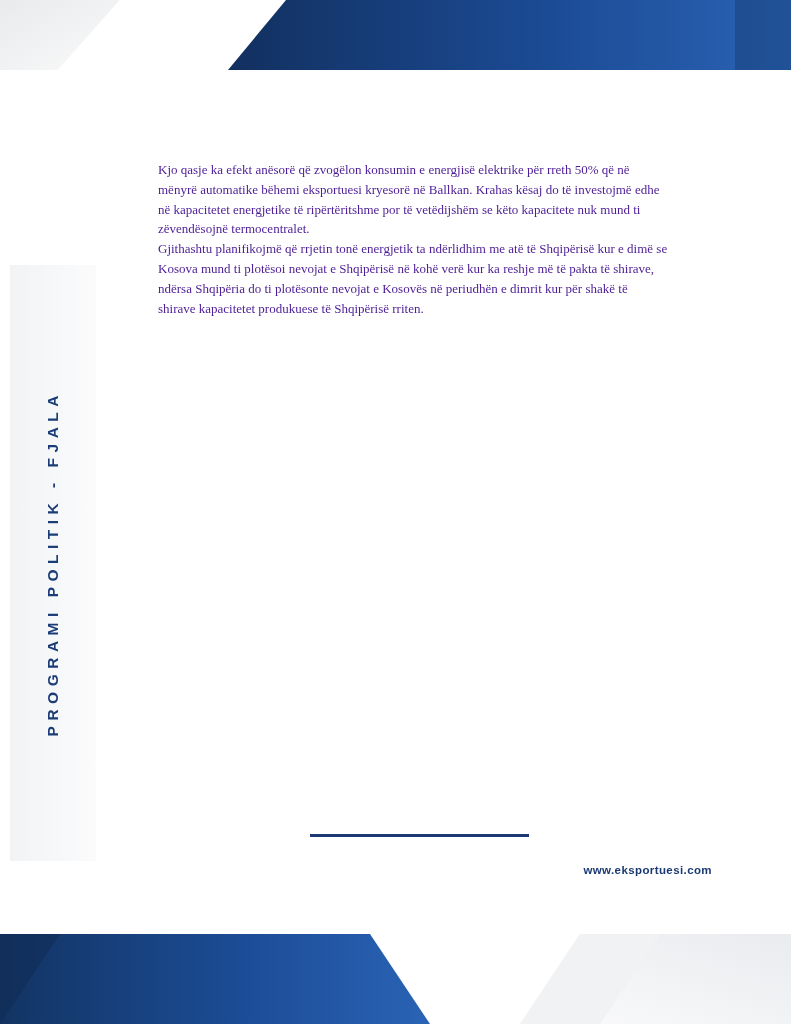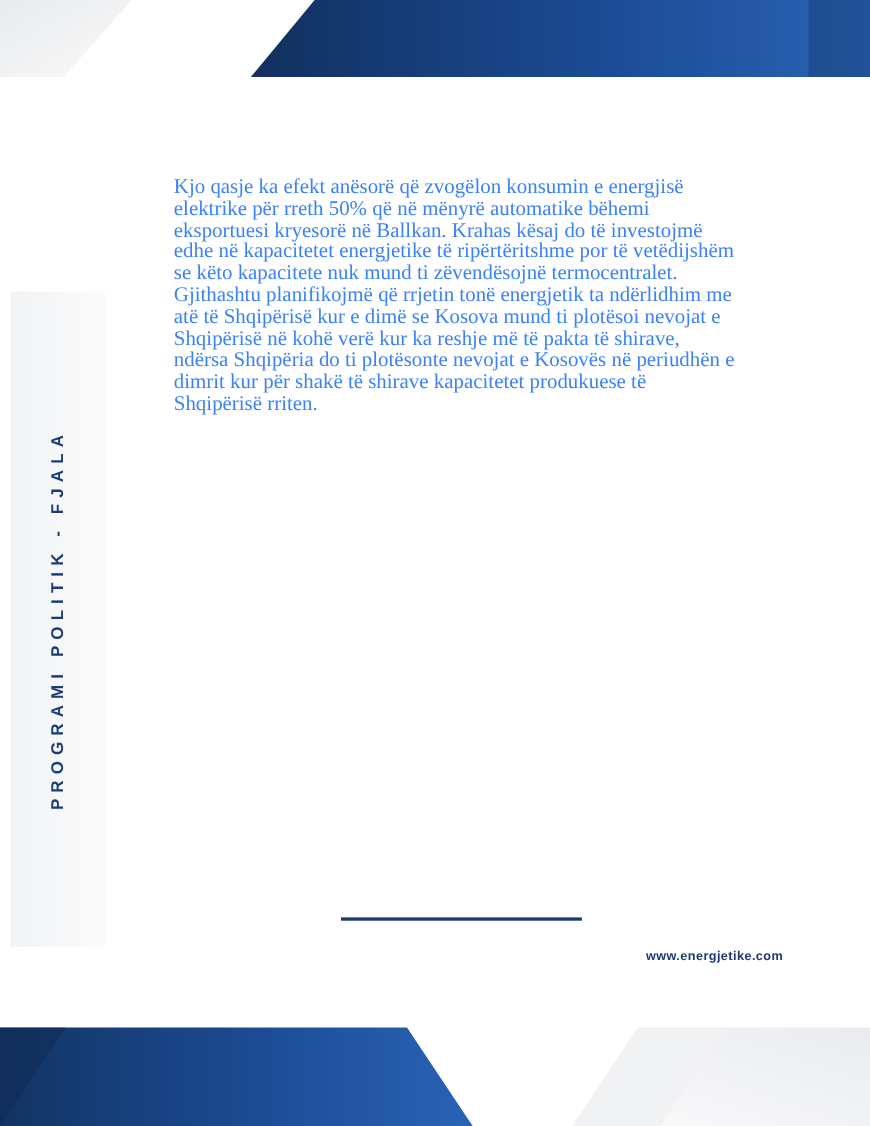--- a/index.html
+++ b/index.html
@@ -76,23 +76,23 @@
   
   .content {
     position: absolute;
     left: 158px;
     top: 160px;
     width: 510px;
   }
   .content p {
     margin: 0;
     font-family: "Liberation Serif", serif;
-    font-size: 19px;
+    font-size: 13px;
     line-height: 19.8px;
-    color: #3b82f6;
+    color: #4c1d95;
     text-align: left;
   }
 
   
   .footer-rule {
     position: absolute;
     left: 310px;
     top: 834px;
     width: 219px;
     height: 3px;
@@ -152,21 +152,21 @@
       <span>PROGRAMI POLITIK - FJALA</span>
     </div>
   </div>
 
   <div class="content">
     <p>Kjo qasje ka efekt anësorë që zvogëlon konsumin e energjisë elektrike për rreth 50% që në mënyrë automatike bëhemi eksportuesi kryesorë në Ballkan. Krahas kësaj do të investojmë edhe në kapacitetet energjetike të ripërtëritshme por të vetëdijshëm se këto kapacitete nuk mund ti zëvendësojnë termocentralet.</p>
     <p>Gjithashtu planifikojmë që rrjetin tonë energjetik ta ndërlidhim me atë të Shqipërisë kur e dimë se Kosova mund ti plotësoi nevojat e Shqipërisë në kohë verë kur ka reshje më të pakta të shirave, ndërsa Shqipëria do ti plotësonte nevojat e Kosovës në periudhën e dimrit kur për shakë të shirave kapacitetet produkuese të Shqipërisë rriten.</p>
   </div>
 
   <div class="footer-rule"></div>
-  <div class="footer-url">www.energjetike.com</div>
+  <div class="footer-url">www.eksportuesi.com</div>
   <div class="page-number">25</div>
 
   <div class="bottom-deco">
     <svg width="791" height="110" viewBox="0 0 791 110" xmlns="http://www.w3.org/2000/svg">
       <defs>
         <linearGradient id="gradBotBlue" x1="0" y1="0" x2="1" y2="0">
           <stop offset="0%" stop-color="#123463"></stop>
           <stop offset="60%" stop-color="#1d4e99"></stop>
           <stop offset="100%" stop-color="#2a63b5"></stop>
         </linearGradient>

